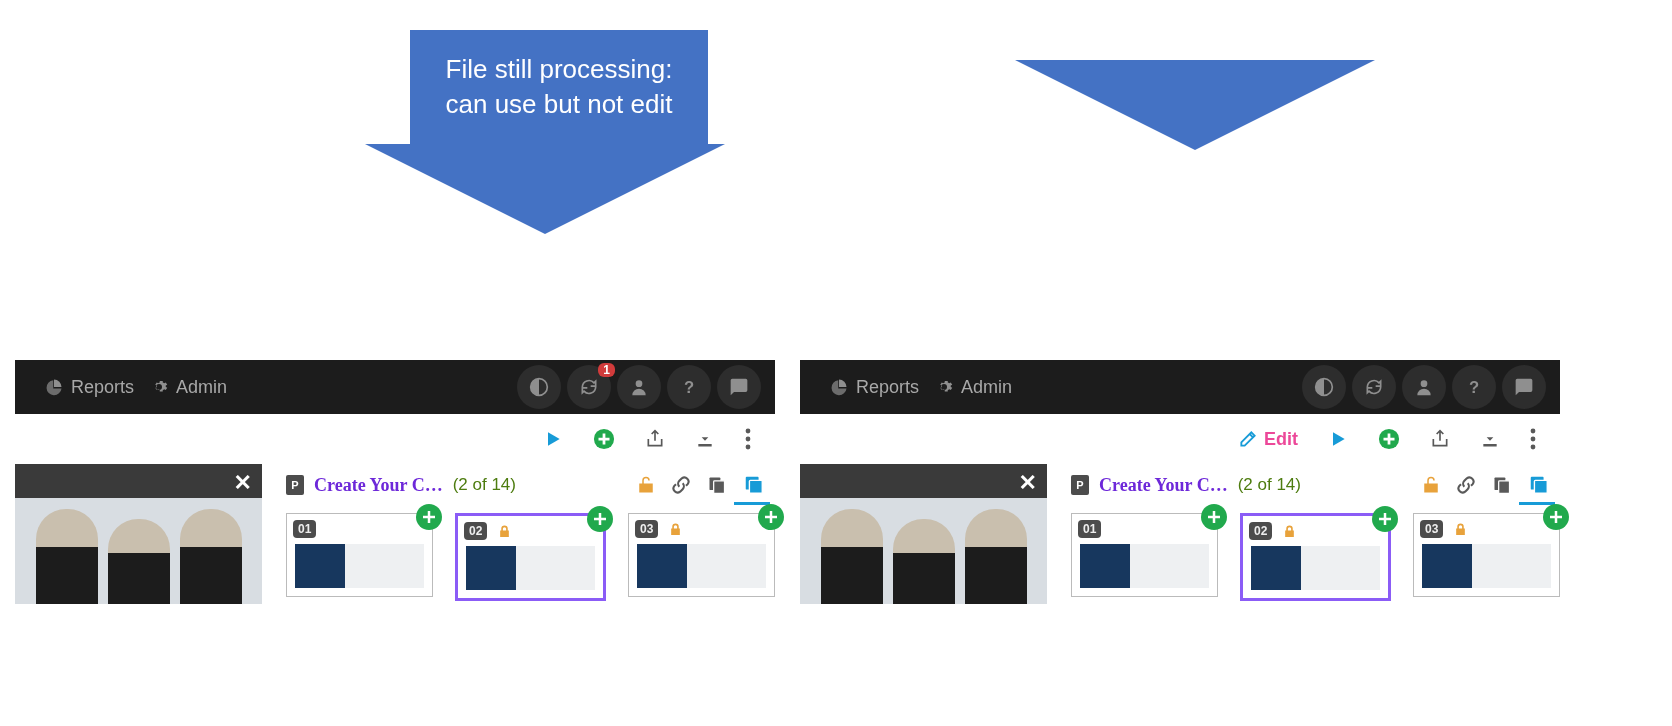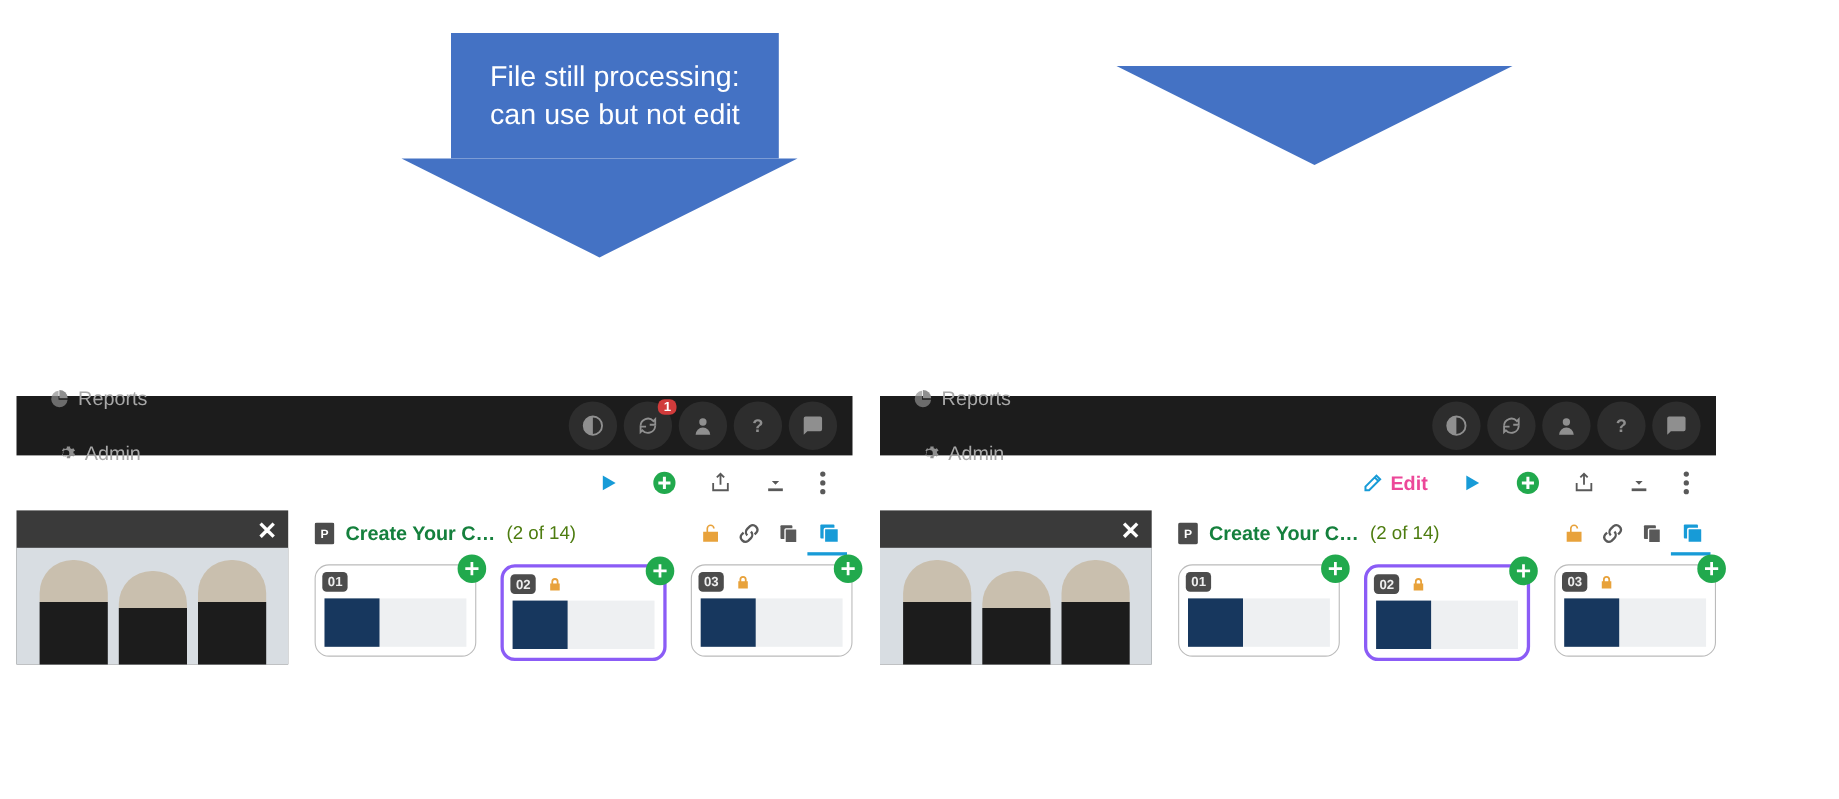--- a/index.html
+++ b/index.html
@@ -4,47 +4,47 @@
 <style>
 html,body{margin:0;padding:0;font-family:Arial,Helvetica,sans-serif;background:#fff}
 .stage{position:relative;width:1672px;height:726px;}
 
 .arrow-callout{position:absolute;}
 .arrow-box{width:270px;background:#4472C4;color:#ffffff;text-align:center;font-size:26px;line-height:1.35;padding:22px 14px;}
 .arrow-head{width:0;height:0;border-left:180px solid transparent;border-right:180px solid transparent;border-top:90px solid #4472C4;margin-left:-45px;}
 
 .panel{position:absolute;width:760px;background:#fff;}
 .topbar{height:54px;background:#1c1c1c;display:flex;align-items:center;color:#a8a8a8;font-size:18px;}
-.topbar .left{display:flex;align-items:center;gap:29px;padding-left:30px;flex-direction:column;}
+.topbar .left{display:flex;align-items:center;gap:16px;padding-left:30px;}
 .topbar .nav-item{display:flex;align-items:center;gap:8px;cursor:pointer;}
 .topbar .spacer{flex:1;}
 .circle-btn{width:44px;height:44px;border-radius:50%;background:#2d2d2d;display:flex;align-items:center;justify-content:center;color:#8f8f8f;margin-right:6px;cursor:pointer;position:relative;}
 .badge{position:absolute;top:-2px;right:-4px;background:#d13b3b;color:#fff;border-radius:6px;font-size:12px;font-weight:bold;padding:1px 5px;line-height:1;}
 .toolbar{height:50px;display:flex;align-items:center;justify-content:flex-end;gap:30px;padding-right:24px;}
 .tool-btn{cursor:pointer;color:#595959;display:inline-flex;align-items:center;}
 .edit-btn{color:#ec4899;font-weight:bold;font-size:18px;display:inline-flex;align-items:center;gap:6px;cursor:pointer;}
 
 .content{display:flex;height:140px;}
 .thumb-panel{width:257px;background:#3a3a3a;position:relative;}
 .thumb-close{position:absolute;top:6px;right:10px;color:#fff;font-size:22px;font-weight:bold;cursor:pointer;}
 .thumb-img{position:absolute;top:34px;left:0;right:0;bottom:0;background:#d8dde2;}
 
 .people{position:absolute;bottom:0;left:0;right:0;height:105px;display:flex;align-items:flex-end;justify-content:center;gap:10px;}
 .person{width:62px;height:95px;border-radius:30px 30px 0 0;background:linear-gradient(#c9bfae, #c9bfae 40%, #1c1c1c 40%);}
 .person.mid{height:85px;}
 
 .file-area{flex:1;padding-left:24px;display:flex;flex-direction:column;}
 .file-header{display:flex;align-items:center;gap:10px;padding:10px 0 8px;}
-.file-header .title{font-weight:bold;font-size:18px;color:#15803d;}
+.file-header .title{font-weight:bold;font-size:18px;color:#6d28d9;font-family:Liberation Serif, serif;}
 .file-header .count{color:#4d7c0f;font-size:17px;}
 .file-header .icons{margin-left:auto;display:flex;align-items:center;gap:16px;padding-right:10px;}
 .file-header .iblk{cursor:pointer;}
 .slide-active-bar{height:3px;background:#179bd7;margin-left:auto;width:36px;position:relative;top:-2px;right:5px;}
 .slide-row{display:flex;gap:22px;padding-top:6px;}
-.slide{width:145px;height:82px;border:1px solid #bbb;border-radius:13px;position:relative;background:#fff;}
+.slide{width:145px;height:82px;border:1px solid #bbb;border-radius:0;position:relative;background:#fff;}
 .slide.sel{border:3px solid #8b5cf6;}
 .slide .num{position:absolute;top:6px;left:6px;background:#4c4c4c;color:#eee;border-radius:4px;font-size:12px;font-weight:bold;padding:2px 5px;}
 .slide .lock{position:absolute;top:8px;left:40px;}
 .slide .plus{position:absolute;top:-10px;right:-10px;width:26px;height:26px;border-radius:50%;background:#21a94d;display:flex;align-items:center;justify-content:center;cursor:pointer;}
 .slide .body{position:absolute;top:30px;left:8px;right:8px;bottom:8px;background:#eef0f2;}
 .slide .stripe{position:absolute;left:8px;right:60%;top:30px;bottom:8px;background:#17375e;}
 
 svg{display:block;}
 </style>
 </head>

